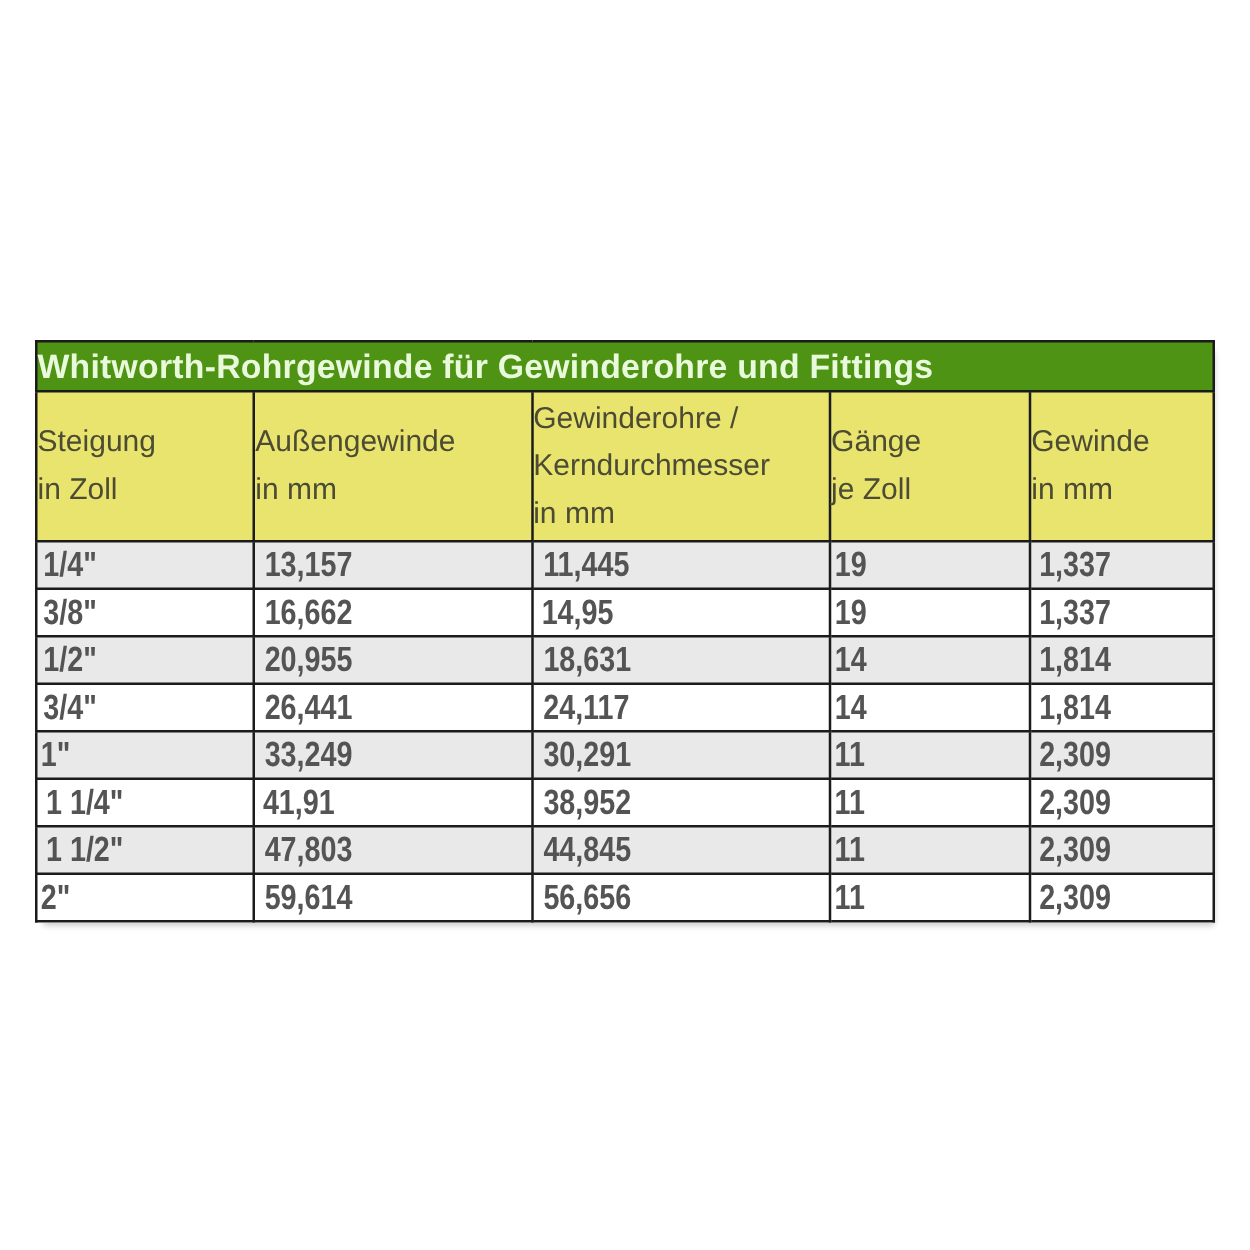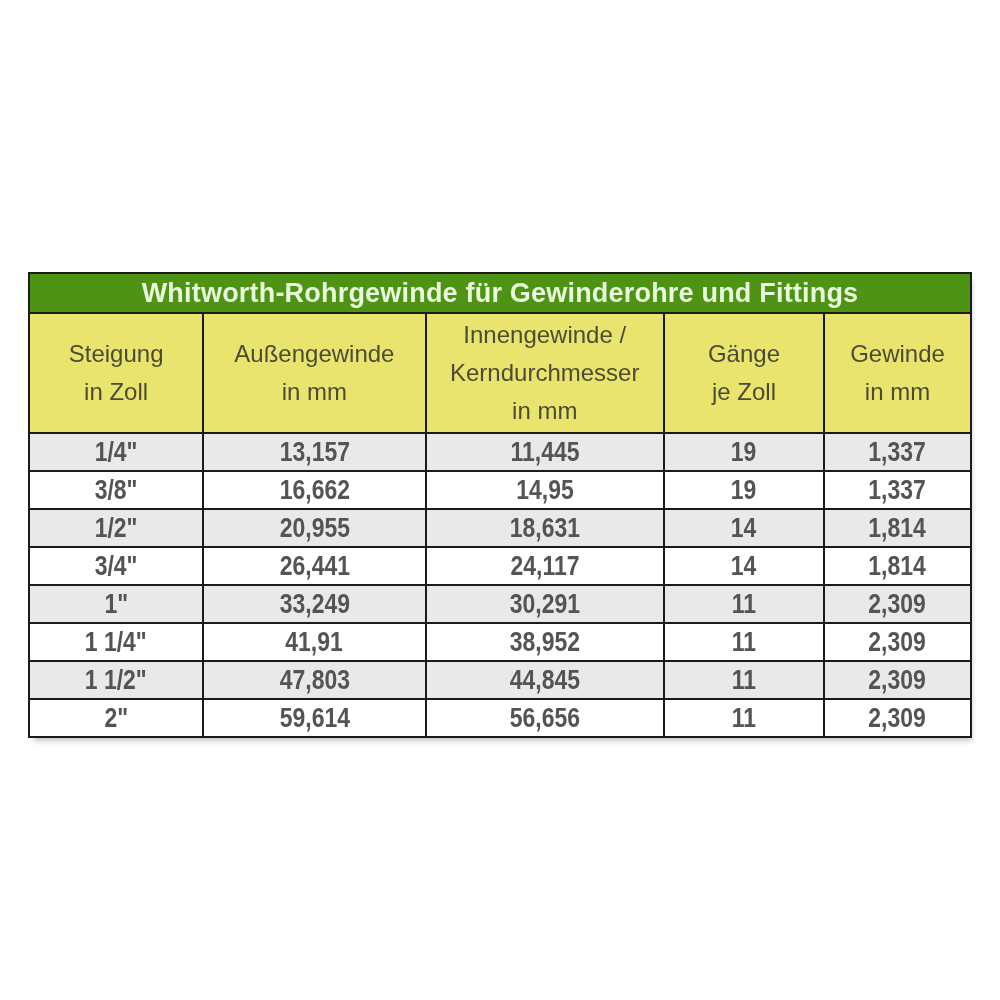--- a/index.html
+++ b/index.html
@@ -25,21 +25,21 @@
     box-shadow: 3px 6px 5px -3px rgba(0,0,0,0.22);
   }
   table.thread-table {
     width: 100%;
     border-collapse: collapse;
     table-layout: fixed;
   }
   table.thread-table th,
   table.thread-table td {
     border: 2px solid #1b1b1b;
-    text-align: center;
+    text-align: left;
     vertical-align: middle;
     padding: 0;
   }
   .title-cell {
     height: 38px;
     background: #4e9313;
     color: #e9f9dc;
     font-size: 27px;
     font-weight: bold;
     letter-spacing: 0.2px;
@@ -85,21 +85,21 @@
       </colgroup>
       <thead>
         <tr>
           <th class="title-cell" colspan="5">Whitworth-Rohrgewinde für Gewinderohre und Fittings</th>
         </tr>
         <tr>
           <th class="col-header">Steigung
 in Zoll</th>
           <th class="col-header">Außengewinde
 in mm</th>
-          <th class="col-header">Innengewinde /
+          <th class="col-header">Gewinderohre /
 Kerndurchmesser
 in mm</th>
           <th class="col-header">Gänge
 je Zoll</th>
           <th class="col-header">Gewinde
 in mm</th>
         </tr>
       </thead>
       <tbody>
         <tr>

